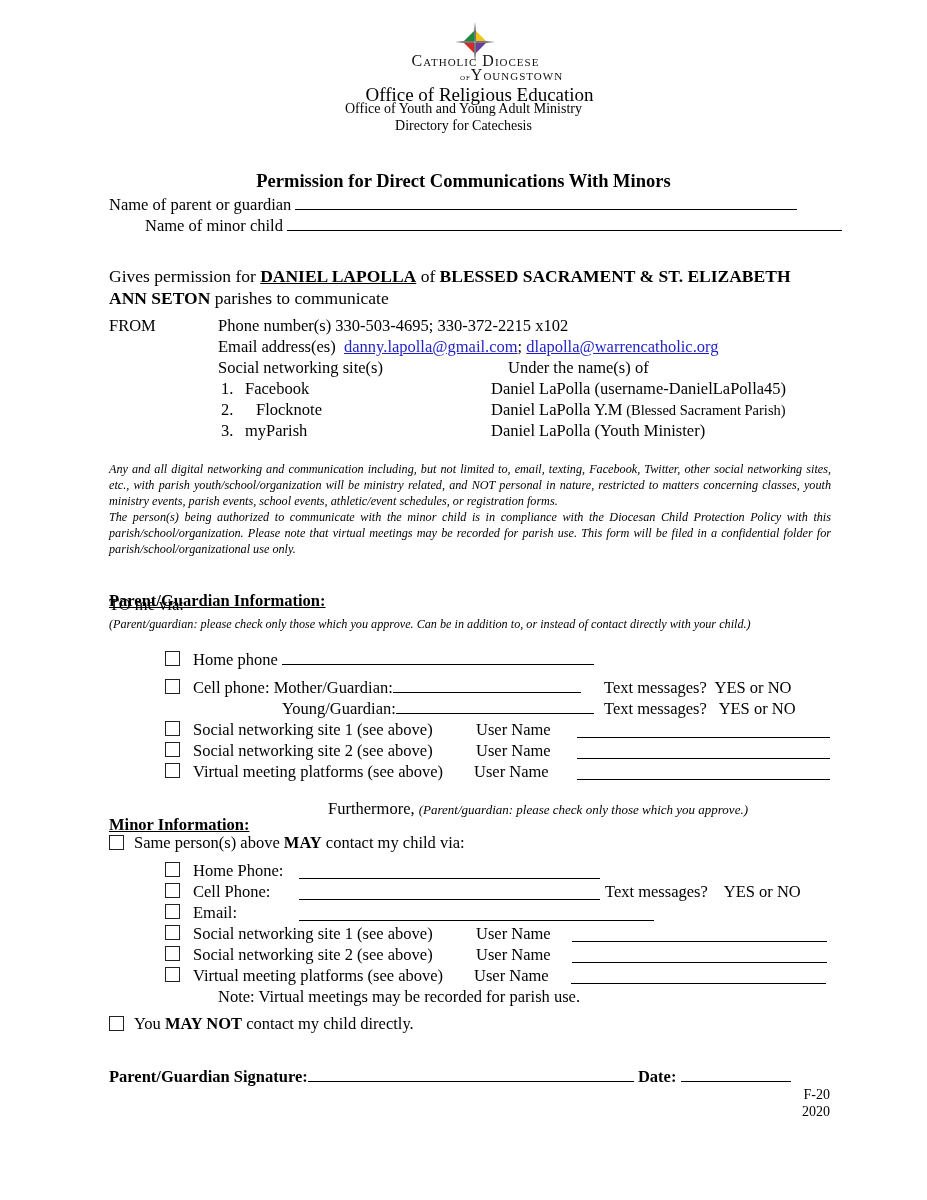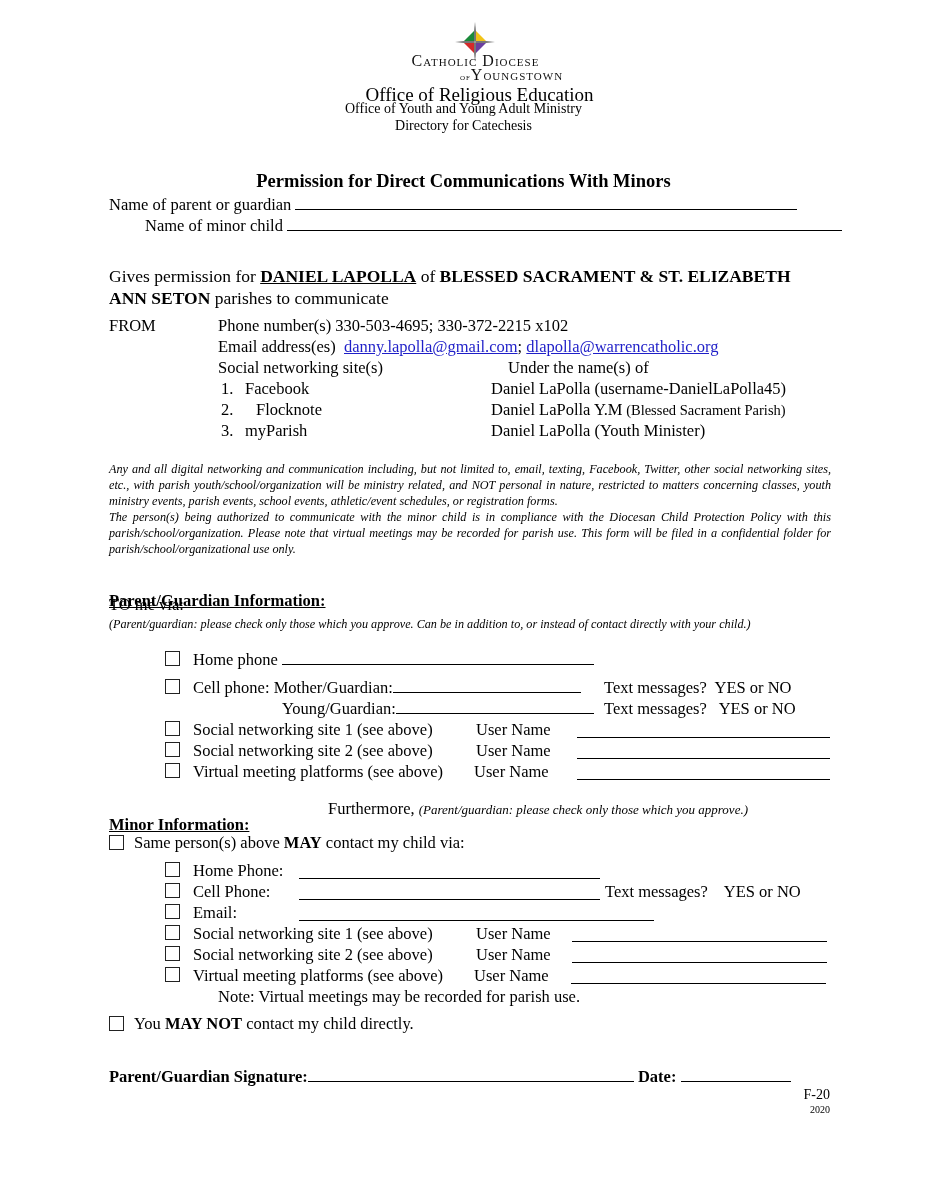--- a/index.html
+++ b/index.html
@@ -171,13 +171,13 @@
   <span>You </span><span class="b">MAY NOT</span><span> contact my child directly.</span>
 </div>
 
 <div class="abs f16 b" style="left:109px;top:1051px;">
   <span>Parent/Guardian Signature:</span><span class="line" style="width:326px;"></span>
   <span>Date:</span>
   <span class="line" style="width:110px;"></span>
 </div>
 
 <div class="abs" style="right:97px;top:1087px;font-size:14px;text-align:right;">F-20</div>
-<div class="abs" style="right:97px;top:1104px;font-size:10px;text-align:right;">2020</div>
+<div class="abs" style="right:97px;top:1104px;font-size:14px;text-align:right;">2020</div>
 
 </body></html>

